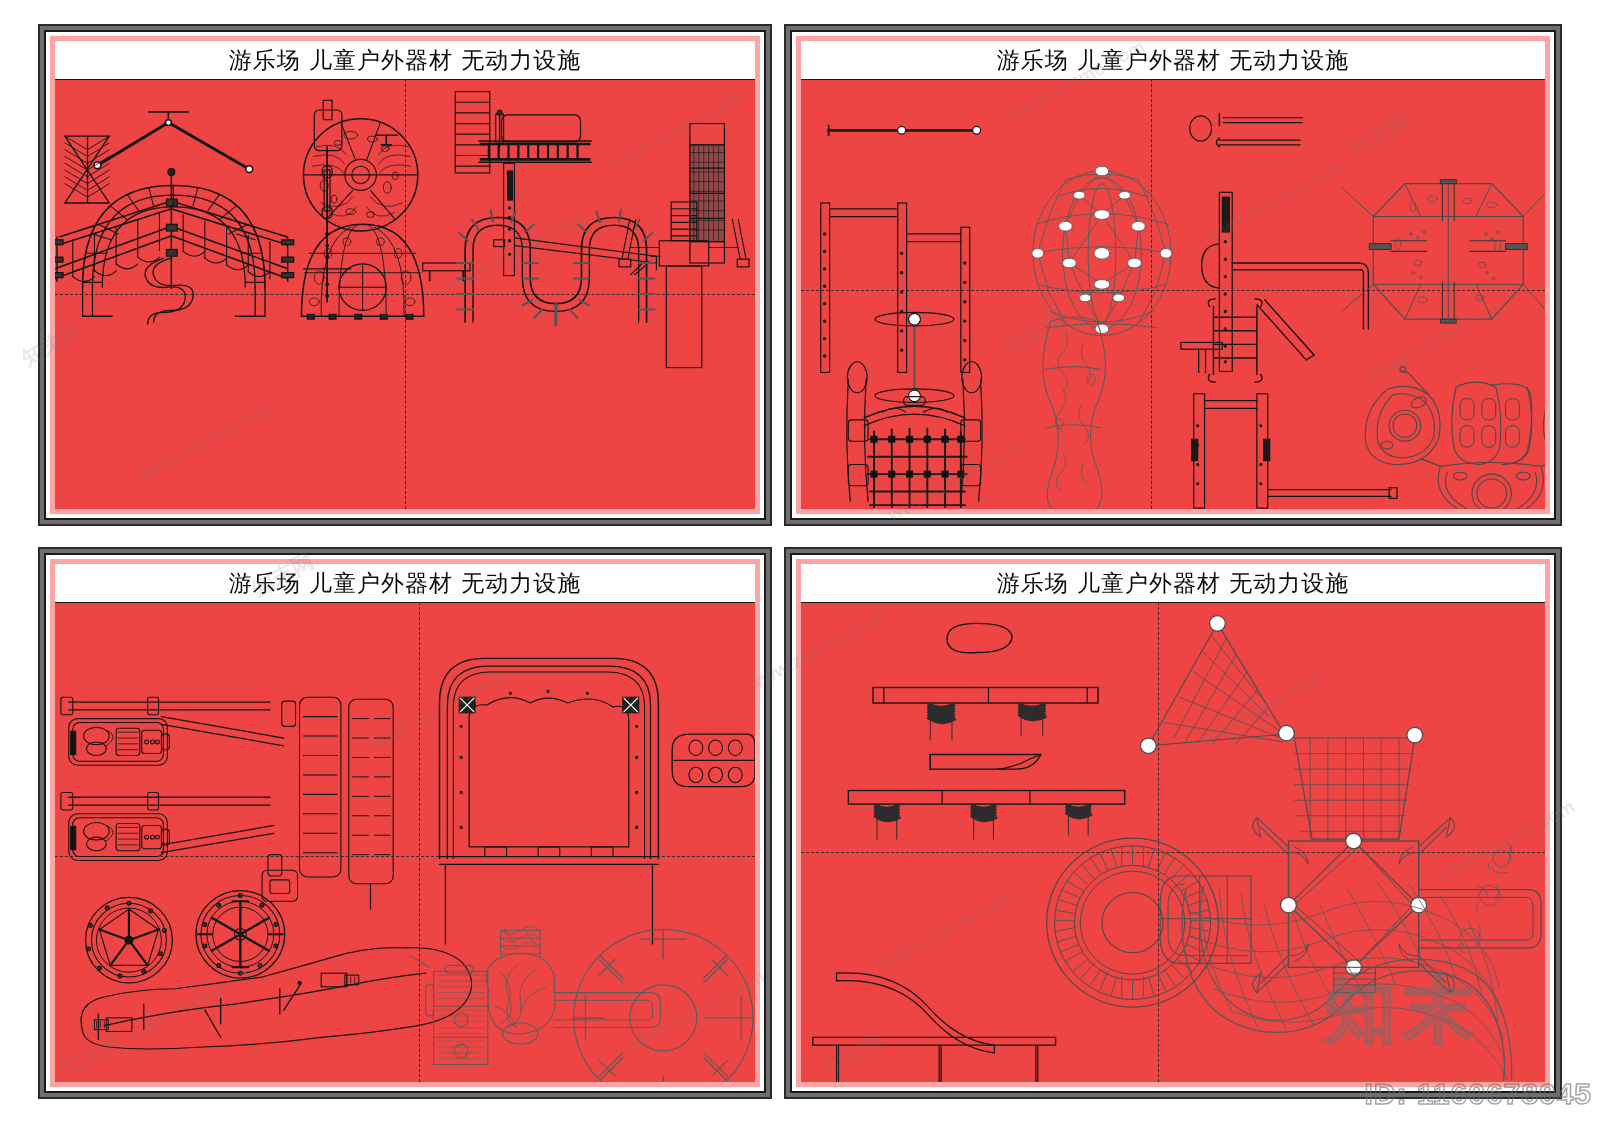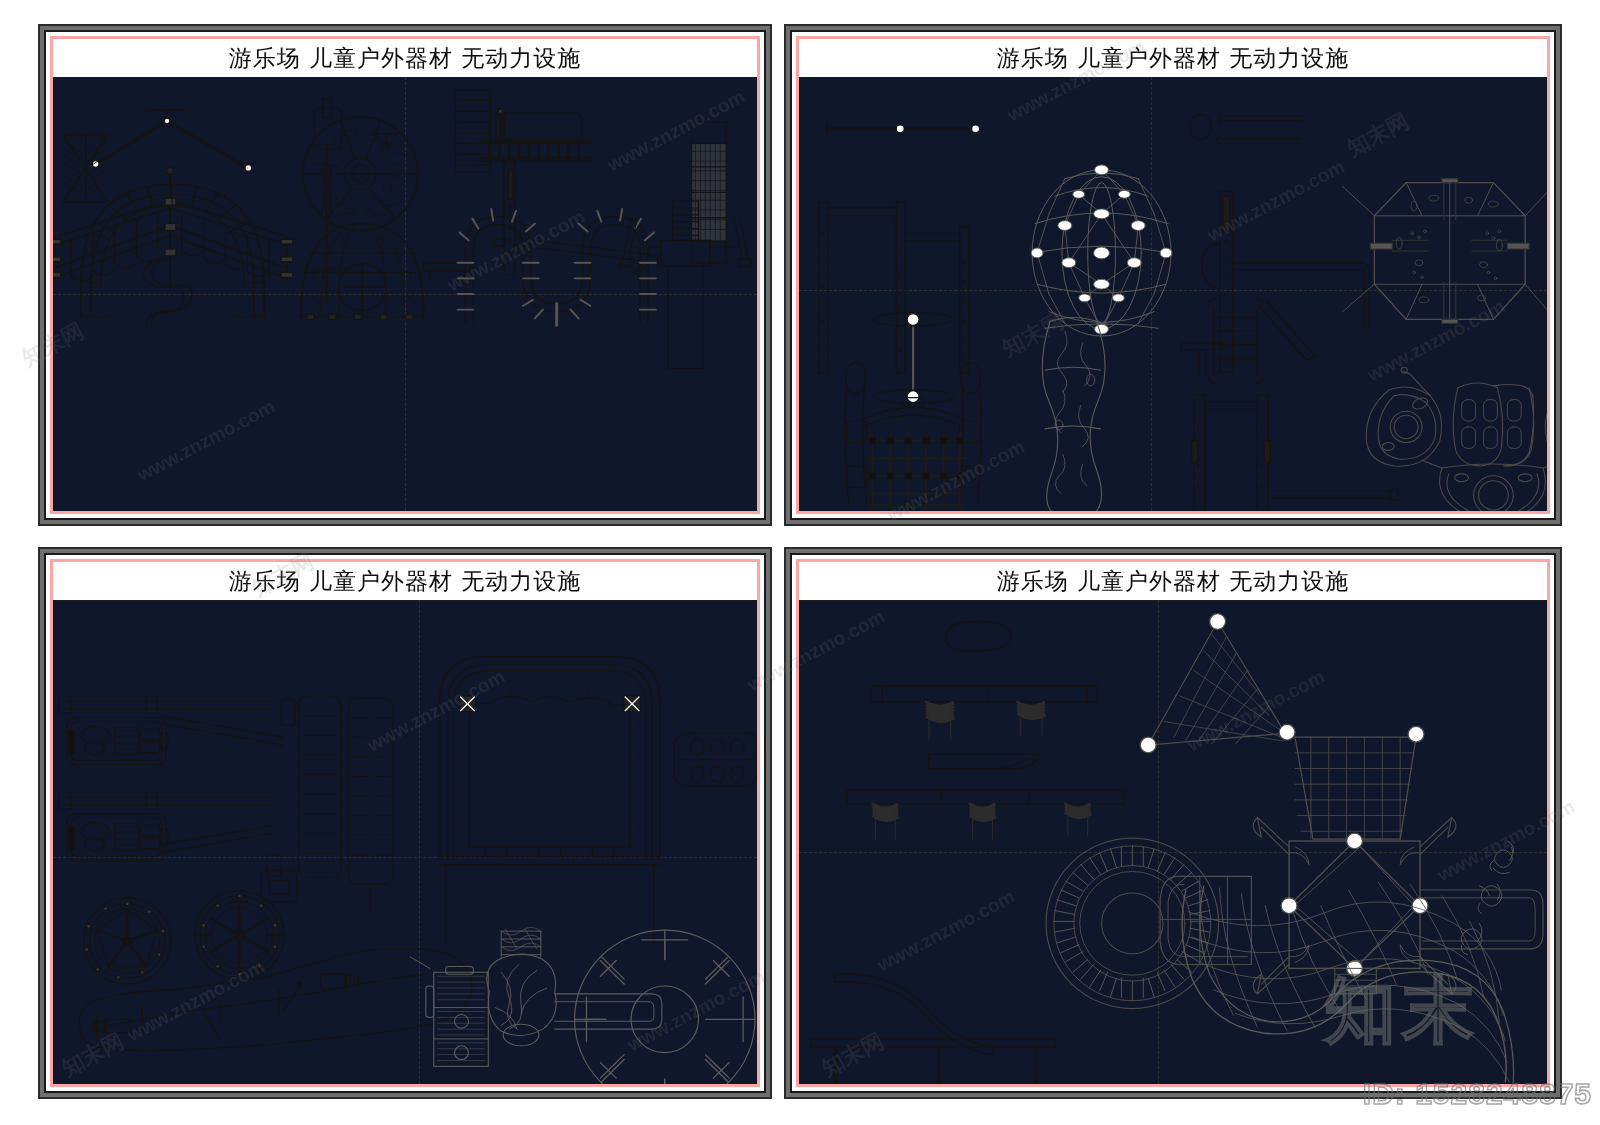--- a/index.html
+++ b/index.html
@@ -6,21 +6,21 @@
   body{width:1600px;height:1125px;overflow:hidden;
        font-family:"Liberation Sans","DejaVu Sans",sans-serif;}
 
   #sheet{position:relative;width:1600px;height:1125px;background:#fff;}
 
   
   .panel{position:absolute;background:#ffffff;
          border:2px solid #1a1a1a;
          box-sizing:border-box;
          box-shadow:0 0 0 4px #6f6f6f, 0 0 0 6px #2b2b2b;}
-  .panel-inner{position:absolute;inset:4px;border:3px solid #fca5a5;box-sizing:border-box;background:#0f172a;}
+  .panel-inner{position:absolute;inset:4px;border:5px solid #fca5a5;box-sizing:border-box;background:#ef4444;}
 
   .title-bar{position:absolute;left:0;right:0;top:0;height:38px;
              border-bottom:1px solid #1a1a1a;
              display:flex;align-items:center;justify-content:center;
              background:#fff;}
   .title-bar span{font-size:23px;color:#0d0d0d;letter-spacing:1px;
                   font-family:"DejaVu Sans",sans-serif;white-space:nowrap;}
 
   .canvas-area{position:absolute;left:0;right:0;top:38px;bottom:0;overflow:hidden;}
   .canvas-area svg{position:absolute;left:0;top:0;width:100%;height:100%;}
@@ -1021,15 +1021,15 @@
   <div class="wm" style="left:1430px;top:830px;">www.znzmo.com</div>
 
   <div class="wm wm-cn" style="left:20px;top:330px;">知末网</div>
   <div class="wm wm-cn" style="left:1345px;top:120px;">知末网</div>
   <div class="wm wm-cn" style="left:250px;top:560px;">知末网</div>
   <div class="wm wm-cn" style="left:1000px;top:320px;">知末网</div>
   <div class="wm wm-cn" style="left:60px;top:1040px;">知末网</div>
   <div class="wm wm-cn" style="left:820px;top:1040px;">知末网</div>
 
   <div class="logo-zhimo">知末</div>
-  <div class="id-text">ID: 1528248875</div>
+  <div class="id-text">ID: 1160678045</div>
 
 </div>
 
 </body></html>

